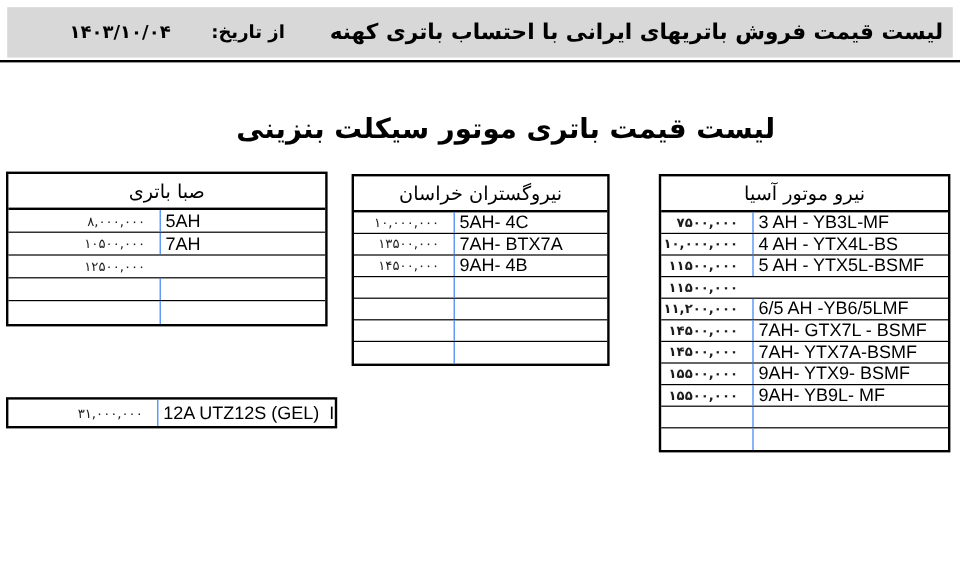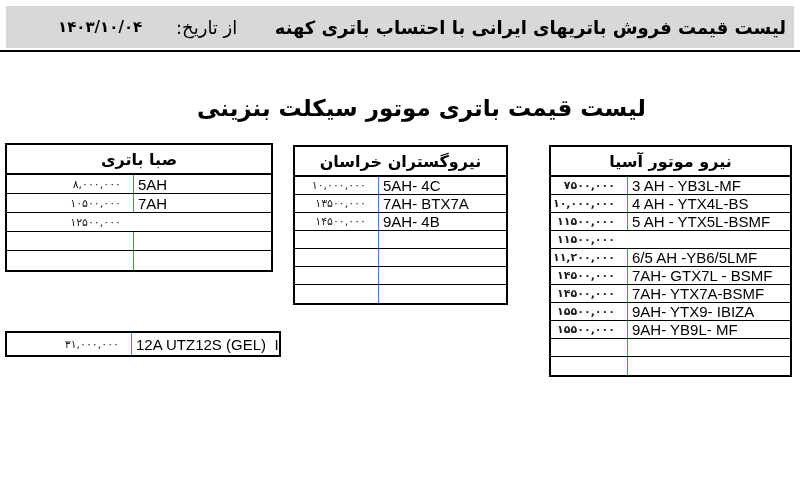--- a/index.html
+++ b/index.html
@@ -13,41 +13,41 @@
   .topbar{
     position:absolute;left:6px;top:6px;width:788px;height:42px;
     background:#d8d8d8;
   }
   .topbar-title{
     position:absolute;right:8px;top:50%;transform:translateY(-50%);
     font-weight:bold;font-size:18px;white-space:nowrap;
   }
   .date-label{
     position:absolute;left:170px;top:50%;transform:translateY(-50%);
-    font-weight:normal;font-size:18px;white-space:nowrap;
+    font-weight:bold;font-size:15px;white-space:nowrap;
   }
   .date-value{
     position:absolute;left:52px;top:50%;transform:translateY(-50%);
     font-weight:bold;font-size:15px;letter-spacing:.5px;white-space:nowrap;
   }
   .rule{
     position:absolute;left:0;top:50px;width:800px;height:2px;background:#000;
   }
 
   
   .section-title{
     position:absolute;left:200px;top:95px;width:446px;margin:0;
     text-align:center;font-size:23px;font-weight:bold;white-space:nowrap;
   }
 
   
   .ptable{position:absolute;border:2px solid #000;background:#fff;}
   .thead{
     display:flex;align-items:center;justify-content:center;
-    font-weight:bold;font-size:16px;border-bottom:2px solid #000;
+    font-weight:normal;font-size:16px;border-bottom:2px solid #000;
   }
   .trow{display:flex;align-items:stretch;border-bottom:1px solid #000;}
   .trow:last-child{border-bottom:none;}
   .cell-price{
     display:flex;align-items:center;justify-content:flex-end;
     padding-right:12px;font-size:11px;letter-spacing:1.2px;color:#1c1c1c;
     white-space:nowrap;overflow:hidden;
   }
   .cell-label{
     flex:1;display:flex;align-items:center;border-left:1px solid #3b82f6;
@@ -167,21 +167,21 @@
     <div class="trow">
       <span class="cell-price">۱۴۵۰۰,۰۰۰</span>
       <span class="cell-label">7AH- GTX7L - BSMF</span>
     </div>
     <div class="trow">
       <span class="cell-price">۱۴۵۰۰,۰۰۰</span>
       <span class="cell-label">7AH- YTX7A-BSMF</span>
     </div>
     <div class="trow">
       <span class="cell-price">۱۵۵۰۰,۰۰۰</span>
-      <span class="cell-label">9AH- YTX9- IBIZA</span>
+      <span class="cell-label">9AH- YTX9- BSMF</span>
     </div>
     <div class="trow">
       <span class="cell-price">۱۵۵۰۰,۰۰۰</span>
       <span class="cell-label">9AH- YB9L- MF</span>
     </div>
     <div class="trow">
       <span class="cell-price"></span>
       <span class="cell-label"></span>
     </div>
     <div class="trow">

